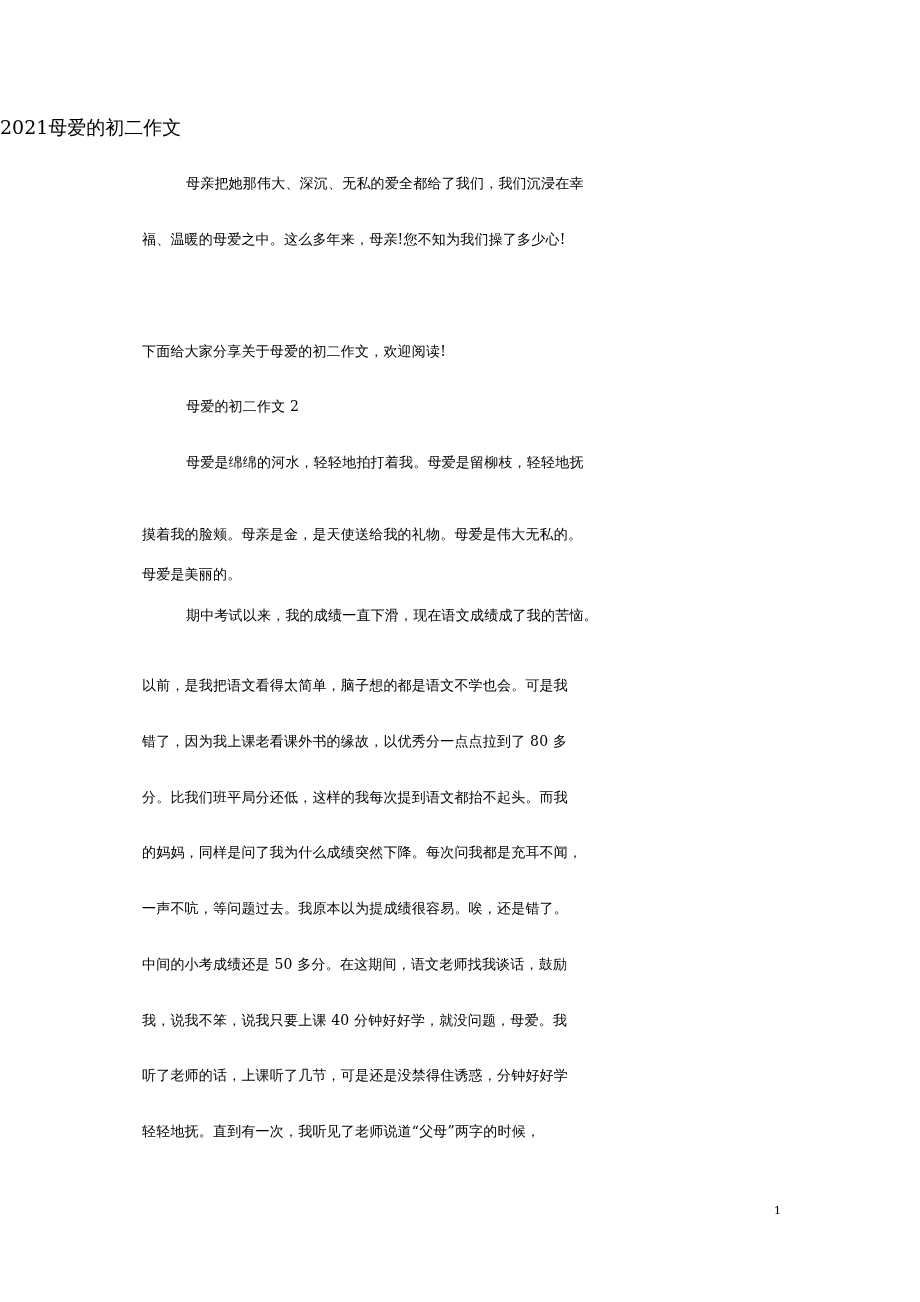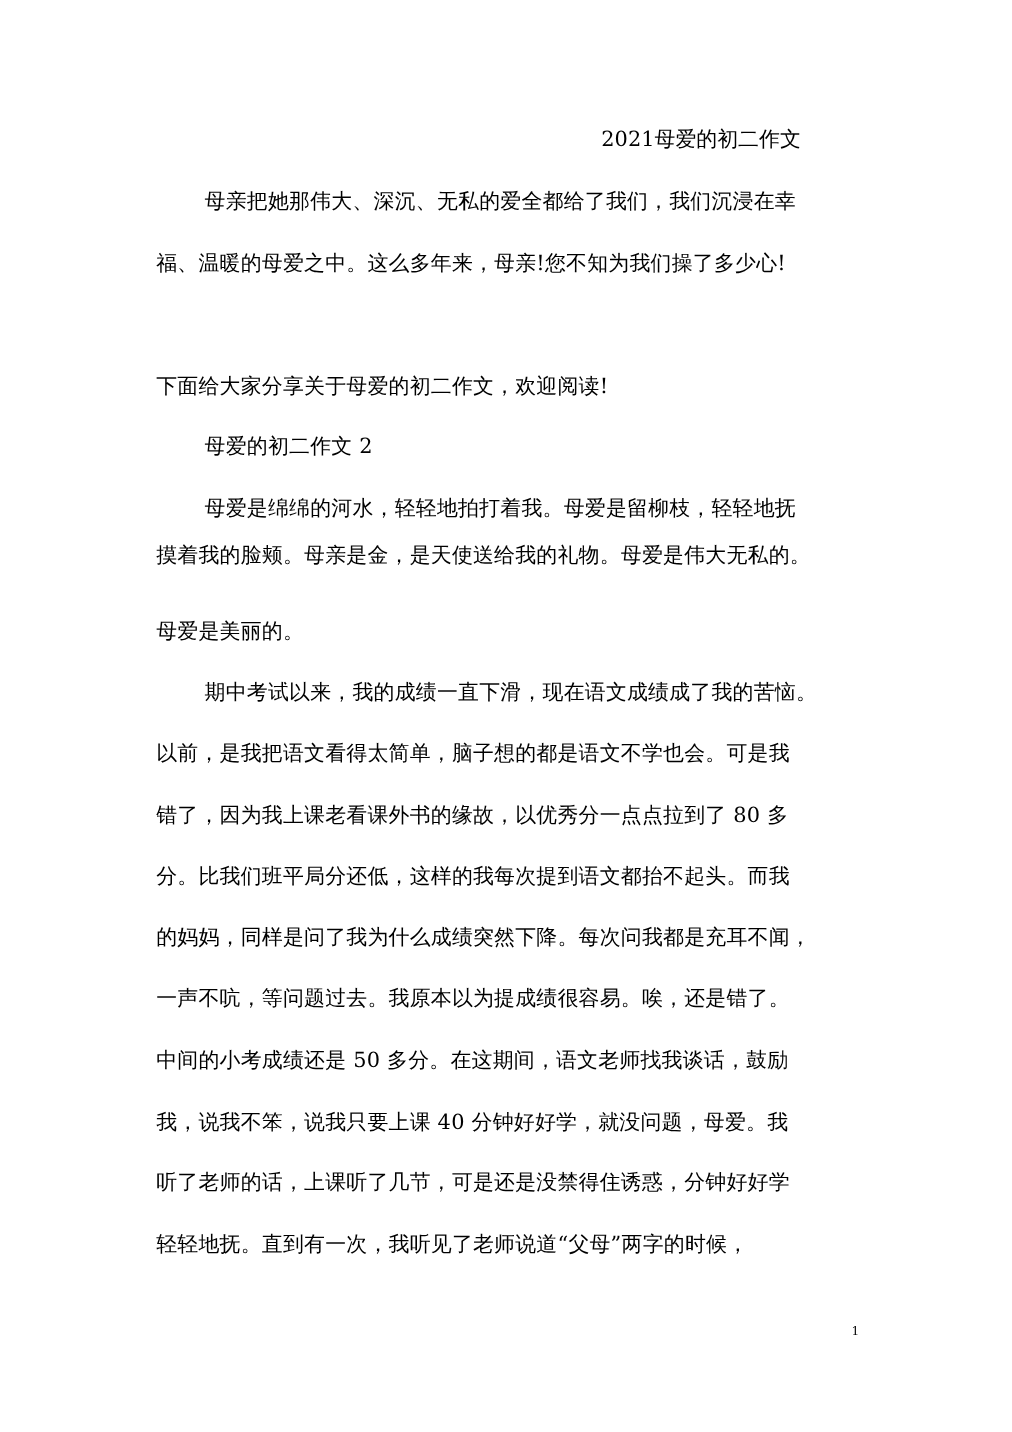--- a/index.html
+++ b/index.html
@@ -1,39 +1,39 @@
 <!DOCTYPE html>
 <html><head>
 <meta charset="utf-8">
 <style>
   html, body { margin: 0; padding: 0; background: #ffffff; }
   body { width: 920px; height: 1302px; position: relative; overflow: hidden;
          font-family: "DejaVu Serif", "Liberation Serif", serif; color: #000; }
   .page { position: absolute; left: 0; top: 0; width: 920px; height: 1302px; background: #fff; }
-  .title { position: absolute; top: 112px; left: 0; width: 728px; text-align: right;
+  .title { position: absolute; top: 112px; left: 0; width: 728px; text-align: left;
            font-size: 19px; line-height: 30px; }
-  .line { position: absolute; left: 142px; font-size: 19px; line-height: 30px;
+  .line { position: absolute; left: 142px; font-size: 14px; line-height: 30px;
           white-space: nowrap; letter-spacing: 0.2px; }
   .indent { left: 186px; }
   .page-number { position: absolute; top: 1204px; left: 774px; font-size: 11px; }
 </style>
 </head>
 <body>
 
 <div class="page">
   <div class="title">2021母爱的初二作文</div>
 
   <div class="line indent" style="top:168px">母亲把她那伟大、深沉、无私的爱全都给了我们，我们沉浸在幸</div>
   <div class="line" style="top:224px">福、温暖的母爱之中。这么多年来，母亲!您不知为我们操了多少心!</div>
   <div class="line" style="top:336px">下面给大家分享关于母爱的初二作文，欢迎阅读!</div>
   <div class="line indent" style="top:391px">母爱的初二作文 2</div>
   <div class="line indent" style="top:447px">母爱是绵绵的河水，轻轻地拍打着我。母爱是留柳枝，轻轻地抚</div>
-  <div class="line" style="top:490px">摸着我的脸颊。母亲是金，是天使送给我的礼物。母爱是伟大无私的。</div>
+  <div class="line" style="top:519px">摸着我的脸颊。母亲是金，是天使送给我的礼物。母爱是伟大无私的。</div>
   <div class="line" style="top:559px">母爱是美丽的。</div>
-  <div class="line indent" style="top:614px">期中考试以来，我的成绩一直下滑，现在语文成绩成了我的苦恼。</div>
+  <div class="line indent" style="top:600px">期中考试以来，我的成绩一直下滑，现在语文成绩成了我的苦恼。</div>
   <div class="line" style="top:670px">以前，是我把语文看得太简单，脑子想的都是语文不学也会。可是我</div>
   <div class="line" style="top:726px">错了，因为我上课老看课外书的缘故，以优秀分一点点拉到了 80 多</div>
   <div class="line" style="top:837px">的妈妈，同样是问了我为什么成绩突然下降。每次问我都是充耳不闻，</div>
   <div class="line" style="top:782px">分。比我们班平局分还低，这样的我每次提到语文都抬不起头。而我</div>
   <div class="line" style="top:893px">一声不吭，等问题过去。我原本以为提成绩很容易。唉，还是错了。</div>
   <div class="line" style="top:949px">中间的小考成绩还是 50 多分。在这期间，语文老师找我谈话，鼓励</div>
   <div class="line" style="top:1005px">我，说我不笨，说我只要上课 40 分钟好好学，就没问题，母爱。我</div>
   <div class="line" style="top:1060px">听了老师的话，上课听了几节，可是还是没禁得住诱惑，分钟好好学</div>
   <div class="line" style="top:1116px">轻轻地抚。直到有一次，我听见了老师说道“父母”两字的时候，</div>
 

